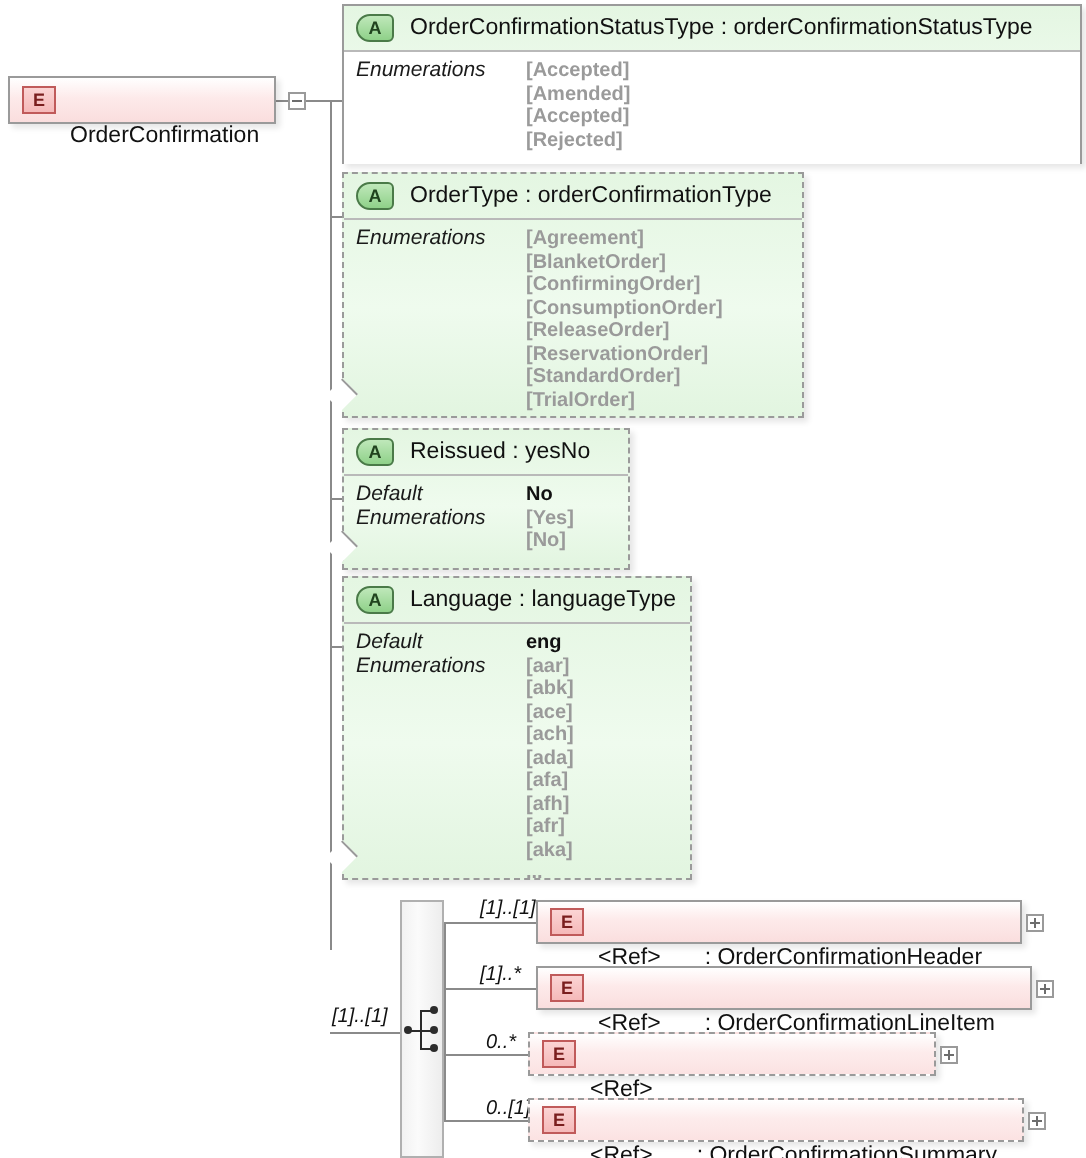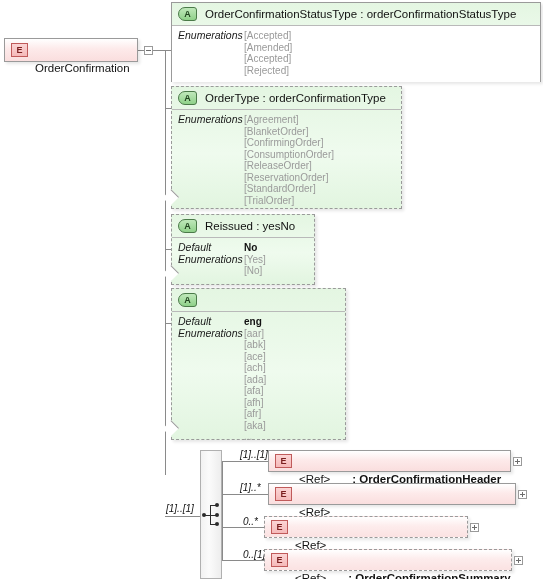--- a/index.html
+++ b/index.html
@@ -86,21 +86,21 @@
     text-align: center;
     flex: none;
     margin-right: 7px;
   }
   .elemlabel {
     font-size: 11.5px;
     color: #111111;
     white-space: nowrap;
     margin-top: 36px;
   }
-  .refname { margin-left: 2px; font-weight: bold; }
+  .refname { margin-left: 2px; }
 
   
   .attrbox {
     position: absolute;
     box-sizing: border-box;
     background: linear-gradient(180deg, #e4f6e2 0%, #effbee 55%, #e2f5e0 100%);
     border: 1px solid #9a9a9a;
     box-shadow: 2px 2px 3px rgba(0,0,0,0.10);
   }
   .attrbox.dashed {
@@ -144,20 +144,21 @@
   }
   .attrbody {
     position: relative;
     padding: 4px 6px 6px 6px;
     background: transparent;
   }
   .attrbox.whitebody .attrbody { background: #ffffff; }
   .proprow {
     display: flex;
     line-height: 11.5px;
+    gap: 19px;
   }
   .propkey {
     font-style: italic;
     font-size: 10.5px;
     color: #1a1a1a;
     width: 66px;
     flex: none;
   }
   .propval {
     font-size: 10px;
@@ -169,20 +170,21 @@
   }
   .enumlist {
     display: flex;
     flex-direction: column;
   }
   .enumlist div {
     font-size: 10px;
     color: #9a9a9a;
     line-height: 11.5px;
     white-space: nowrap;
+    font-weight: bold;
   }
 
   
   .compositor {
     position: absolute;
     box-sizing: border-box;
     background: linear-gradient(90deg, #f2f2f2 0%, #fbfbfb 40%, #ededed 100%);
     border: 1px solid #b0b0b0;
   }
   .seqicon { position: absolute; }
@@ -292,20 +294,21 @@
           <div>[Yes]</div>
           <div>[No]</div>
         </span>
       </div>
     </div>
   </div>
 
   <div class="attrbox dashed clipped" style="left:171px; top:288px; width:175px; height:152px;">
     <div class="attrhead">
       <span class="abadge">A</span>
+      <span class="attrtitle">Language : languageType</span>
     </div>
     <div class="attrbody">
       <div class="proprow">
         <span class="propkey">Default</span>
         <span class="propval defaultval">eng</span>
       </div>
       <div class="proprow">
         <span class="propkey">Enumerations</span>
         <span class="enumlist">
           <div>[aar]</div>
@@ -343,20 +346,21 @@
     <span class="ebadge">E</span>
     <span class="elemlabel">&lt;Ref&gt;</span>
     <span class="elemlabel refname" style="margin-left:22px;">: OrderConfirmationHeader</span>
   </div>
   <div class="expander plus" style="left:513px; top:457px;"></div>
 
   <div class="card" style="left:240px; top:482px;">[1]..*</div>
   <div class="elembox" style="left:268px; top:483px; width:248px; height:22px;">
     <span class="ebadge">E</span>
     <span class="elemlabel">&lt;Ref&gt;</span>
+    <span class="elemlabel refname" style="margin-left:22px;">: OrderConfirmationLineItem</span>
   </div>
   <div class="expander plus" style="left:518px; top:490px;"></div>
 
   <div class="card" style="left:243px; top:516px;">0..*</div>
   <div class="elembox dashed" style="left:264px; top:516px; width:204px; height:22px;">
     <span class="ebadge">E</span>
     <span class="elemlabel">&lt;Ref&gt;</span>
   </div>
   <div class="expander plus" style="left:470px; top:523px;"></div>
 

